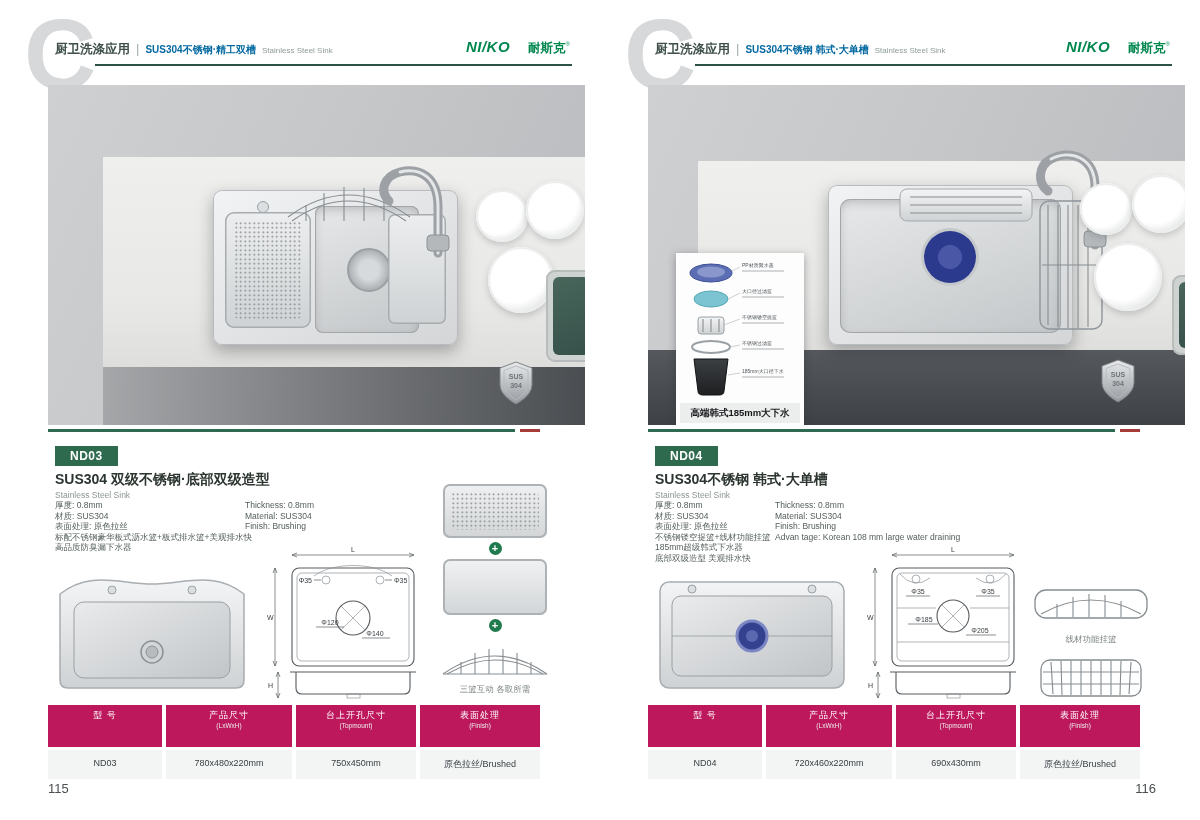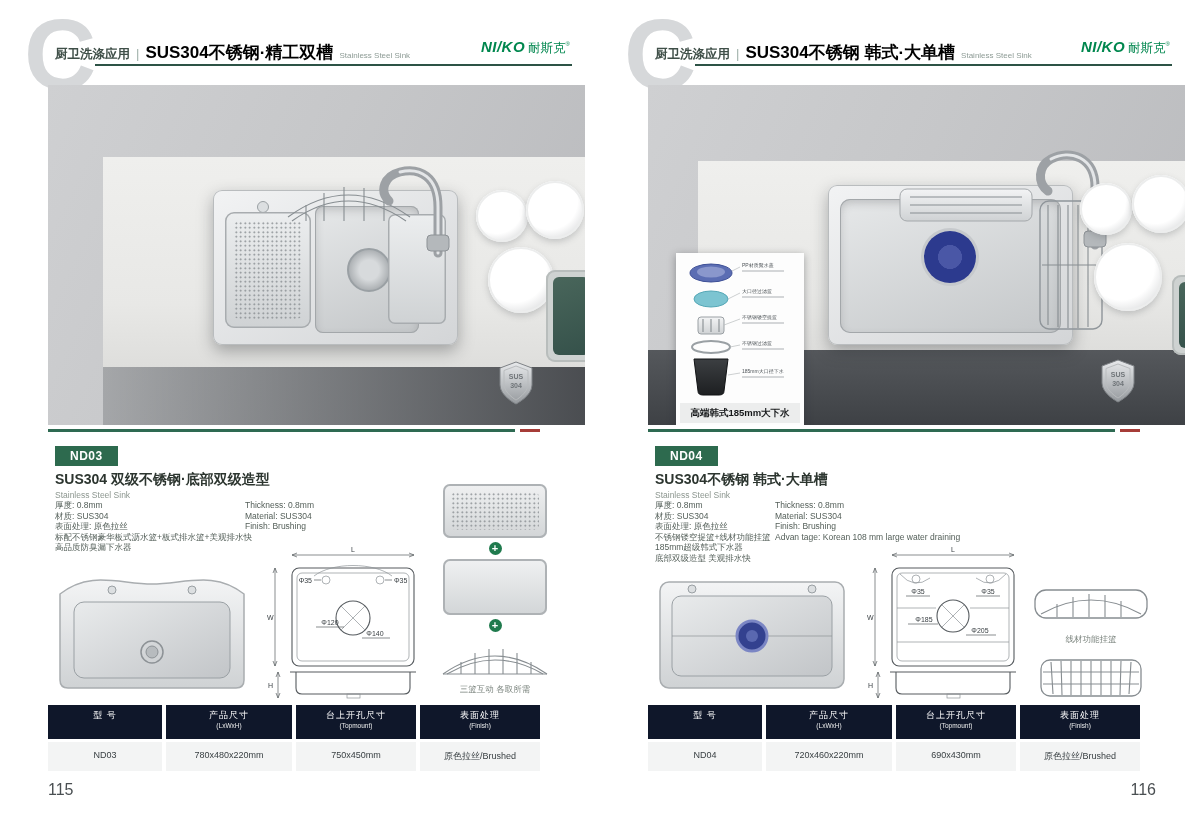--- a/index.html
+++ b/index.html
@@ -5,25 +5,25 @@
   html,body{margin:0;padding:0;background:#fff;}
   body{width:1200px;height:820px;position:relative;font-family:"Liberation Sans",sans-serif;overflow:hidden;}
   .page{position:absolute;top:0;width:600px;height:820px;background:#fff;}
   #page-left{left:0;} #page-right{left:600px;}
 
   
   .c-mark{position:absolute;left:24px;top:4px;font-size:100px;font-weight:bold;color:#d6d8da;line-height:1;letter-spacing:-4px;}
   .header-row{position:absolute;left:55px;top:41px;display:flex;align-items:baseline;white-space:nowrap;}
   .header-category{font-size:12.5px;font-weight:bold;color:#3f4f48;}
   .header-sep{margin:0 6px;color:#9fb0a9;font-weight:300;font-size:13px;}
-  .header-title{font-size:17px;font-weight:bold;color:#000000;}
+  .header-title{font-size:10px;font-weight:bold;color:#0369a1;}
   .header-sub{font-size:8px;color:#8d9b95;margin-left:6px;}
   .logo{position:absolute;right:30px;top:38px;color:#00874e;white-space:nowrap;}
   .logo-en{font-weight:800;font-size:15px;font-style:italic;letter-spacing:.5px;}
-  .logo-cn{font-weight:400;font-size:12.5px;margin-left:3px;}
+  .logo-cn{font-weight:700;font-size:12.5px;margin-left:18px;}
   .logo-reg{font-size:6px;vertical-align:super;}
   .header-rule{position:absolute;left:95px;right:28px;top:64px;height:2px;background:#2d5346;}
 
   
   .photo{position:absolute;left:48px;top:85px;width:537px;height:340px;overflow:hidden;
          background:linear-gradient(115deg,#cfd0d2 0%,#c6c7c9 45%,#b9babd 100%);}
   .counter{position:absolute;left:55px;right:0;top:72px;height:210px;
            background:linear-gradient(180deg,#efefed 0%,#e8e8e6 70%,#dededc 100%);}
   .counter-dark{position:absolute;left:55px;right:0;top:282px;height:58px;
            background:linear-gradient(90deg,rgba(120,123,126,.45),rgba(55,58,62,.85));}
@@ -84,26 +84,26 @@
             background:linear-gradient(180deg,#f0f1f2,#d2d5d7);box-shadow:inset 0 0 0 2px #aeb2b5;}
   .acc-tray .dots{inset:8px;}
   .plus{width:13px;height:13px;border-radius:50%;background:#1f7a4d;color:#fff;font-size:11px;line-height:12px;
         text-align:center;margin:4px auto;font-weight:bold;}
   .acc-caption{font-size:8.5px;color:#7b847e;text-align:center;margin-top:6px;white-space:nowrap;}
   .acc-r{position:absolute;left:425px;top:580px;width:132px;text-align:center;}
 
   
   .spec-table{position:absolute;left:48px;top:705px;width:492px;display:grid;
               grid-template-columns:114px 126px 120px 120px;column-gap:4px;row-gap:3px;}
-  .th{background:#0f172a;color:#fff;text-align:center;padding:4px 0 9px;}
+  .th{background:#be185d;color:#fff;text-align:center;padding:4px 0 17px;}
   .th .cn{font-size:9px;letter-spacing:1px;}
   .th .en{font-size:6.5px;color:#eceded;min-height:8px;line-height:8px;}
   .td{background:#f3f4f4;color:#3a4144;text-align:center;font-size:9px;padding:8px 0;}
 
-  .page-num{position:absolute;top:781px;font-size:16px;color:#4a4f52;}
+  .page-num{position:absolute;top:781px;font-size:13px;color:#4a4f52;}
   #page-left .page-num{left:48px;} #page-right .page-num{right:44px;}
 </style>
 </head>
 <body>
 
 <svg width="0" height="0" style="position:absolute" aria-hidden="true">
   <defs>
     <linearGradient id="grad-metal" x1="0" y1="0" x2="0" y2="1">
       <stop offset="0" stop-color="#f3f4f5"></stop>
         <stop offset="1" stop-color="#cfd2d4"></stop>

